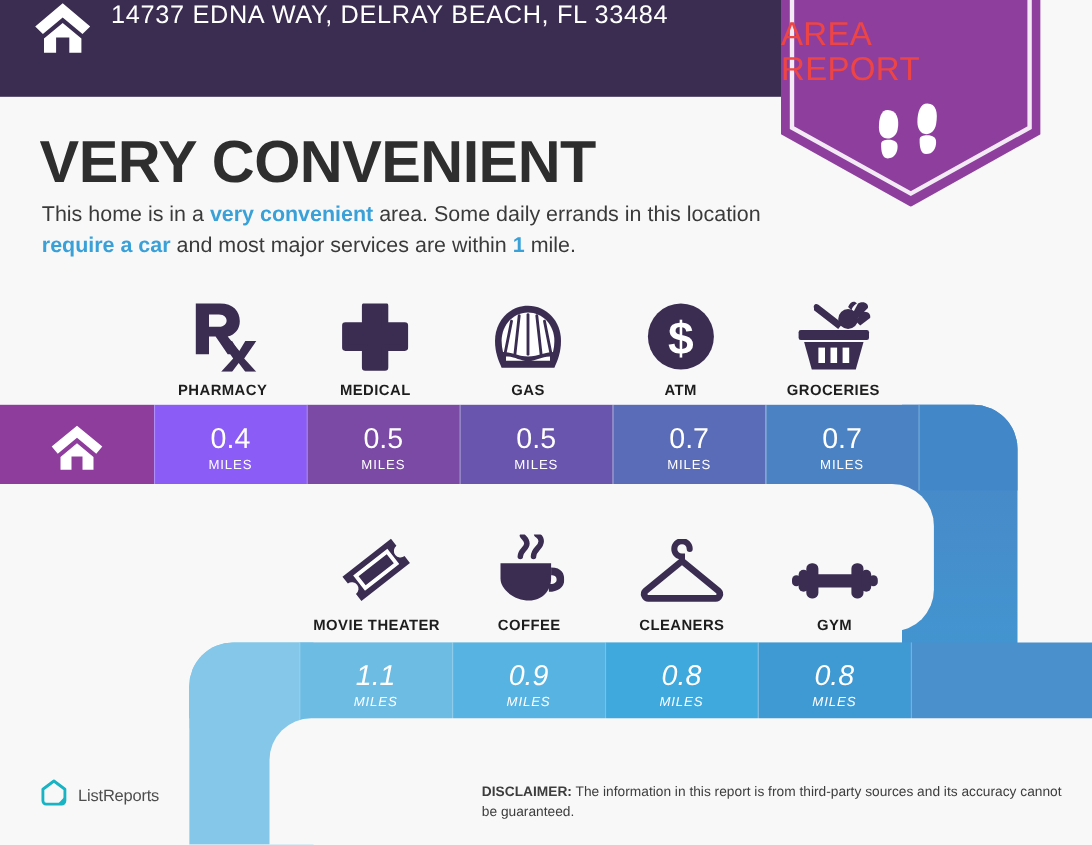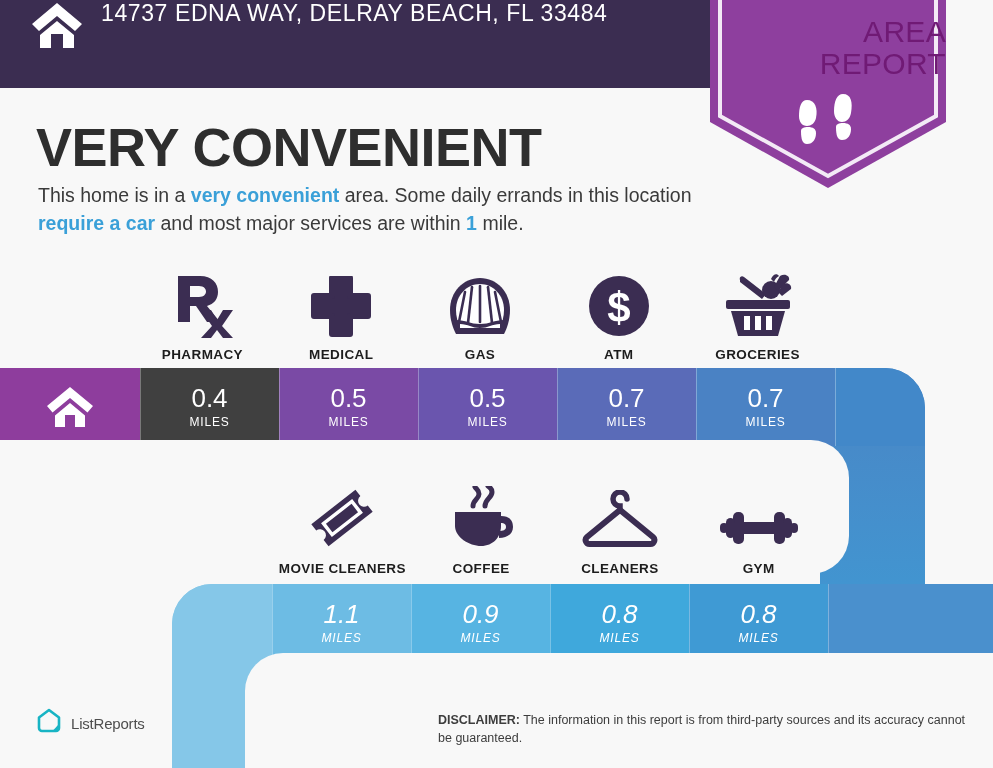--- a/index.html
+++ b/index.html
@@ -38,22 +38,22 @@
 
   
   .badge {
     position: absolute; left: 710px; top: -8px;
     width: 236px; height: 196px;
     z-index: 20;
   }
   .badge-label {
     position: absolute;
     left: 0; top: 24px; width: 236px;
-    text-align: right;
-    color: #701a75;
+    text-align: left;
+    color: #ef4444;
     font-size: 30px;
     font-weight: 400;
     line-height: 1.08;
     letter-spacing: 0.3px;
   }
   .badge-feet {
     position: absolute; left: 0; top: 100px; width: 236px;
     display: flex; justify-content: center;
   }
 
@@ -295,21 +295,21 @@
 
   <div class="connector" id="connector-right"></div>
 
   <div class="bar" id="bar-1">
     <div class="bar-cell home-cell" style="background: rgb(142, 61, 157);">
       <svg width="50" height="44" viewBox="0 0 50 44">
         <path d="M25 2 L48 21 L42.5 27.5 L25 13 L7.5 27.5 L2 21 Z" fill="#ffffff"></path>
         <path d="M25 18 L40 30.5 L40 42 L30 42 L30 30 L20 30 L20 42 L10 42 L10 30.5 Z" fill="#ffffff"></path>
       </svg>
     </div>
-    <div class="bar-cell val-cell" style="background: #404040;">
+    <div class="bar-cell val-cell" style="background: #8b5cf6;">
       <div class="bar-value">0.4</div>
       <div class="bar-unit">MILES</div>
     </div>
     <div class="bar-cell val-cell" style="background: rgb(122, 74, 165);">
       <div class="bar-value">0.5</div>
       <div class="bar-unit">MILES</div>
     </div>
     <div class="bar-cell val-cell" style="background: rgb(106, 85, 174);">
       <div class="bar-value">0.5</div>
       <div class="bar-unit">MILES</div>
@@ -331,21 +331,21 @@
 
     <div class="icon-cell">
       <div class="icon-glyph">
         <svg width="68" height="68" viewBox="0 0 68 68">
           <g transform="rotate(-38 34 34)">
             <path d="M6 20 L62 20 L62 28 A6 6 0 0 0 62 40 L62 48 L6 48 L6 40 A6 6 0 0 0 6 28 Z" fill="#3b2d52"></path>
             <rect x="16" y="27" width="36" height="14" fill="none" stroke="#ffffff" stroke-width="3.5"></rect>
           </g>
         </svg>
       </div>
-      <div class="icon-label">MOVIE CLEANERS</div>
+      <div class="icon-label">MOVIE THEATER</div>
     </div>
 
     <div class="icon-cell">
       <div class="icon-glyph">
         <svg width="64" height="66" viewBox="0 0 64 66">
           <g fill="none" stroke="#3b2d52" stroke-width="5" stroke-linecap="round">
             <path d="M24 20 C24 14 30 13 30 8 C30 4 27 3 26 1"></path>
             <path d="M36 20 C36 13 43 12 43 6 C43 2 40 1 39 0"></path>
           </g>
           <path d="M6 26 L52 26 L52 40 C52 51 44 60 32 60 C20 60 6 51 6 40 Z" fill="#3b2d52"></path>

